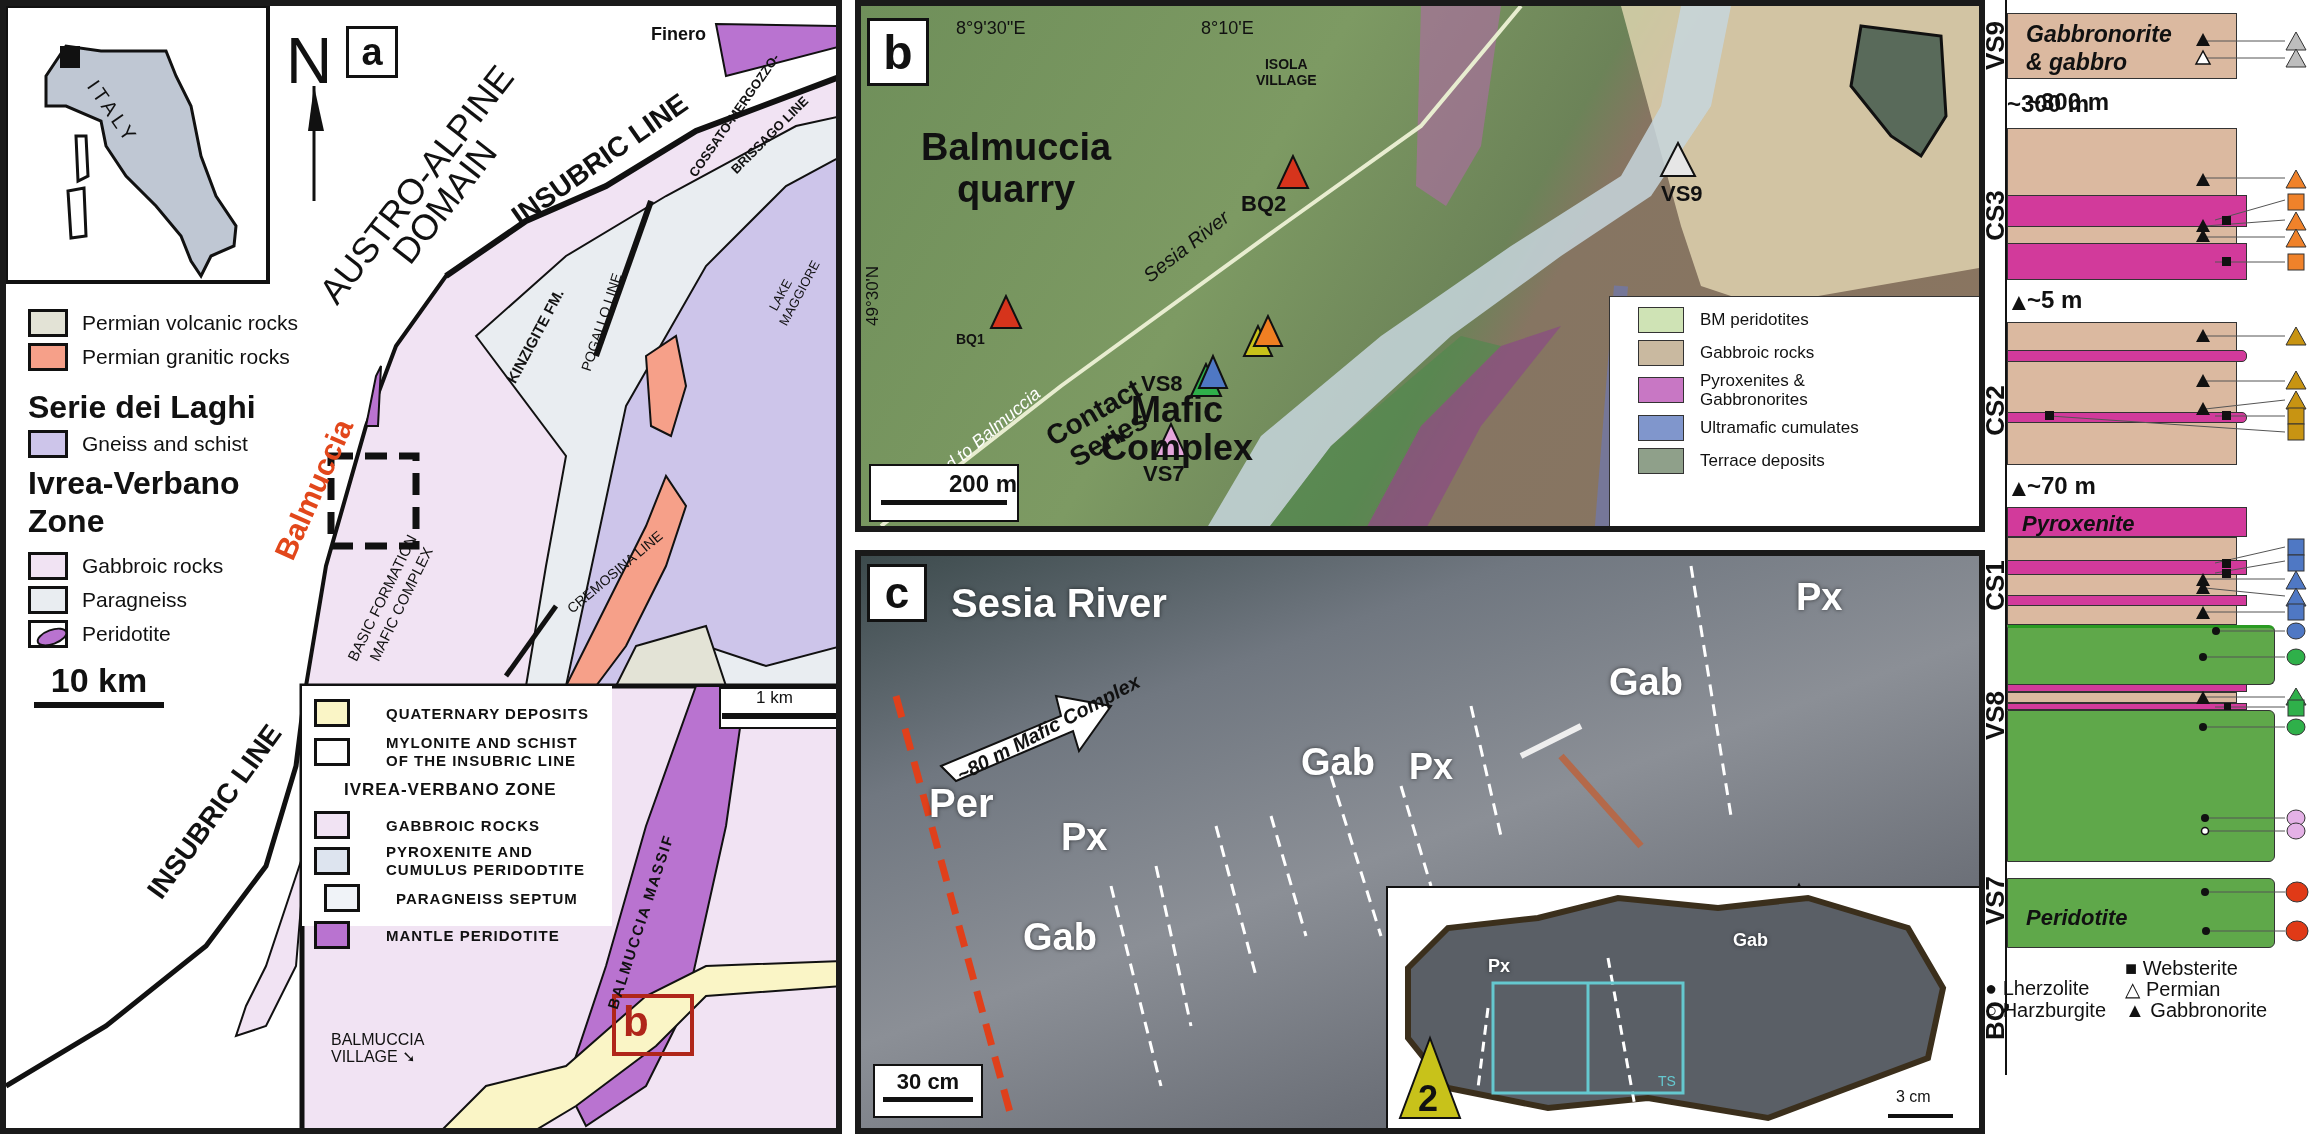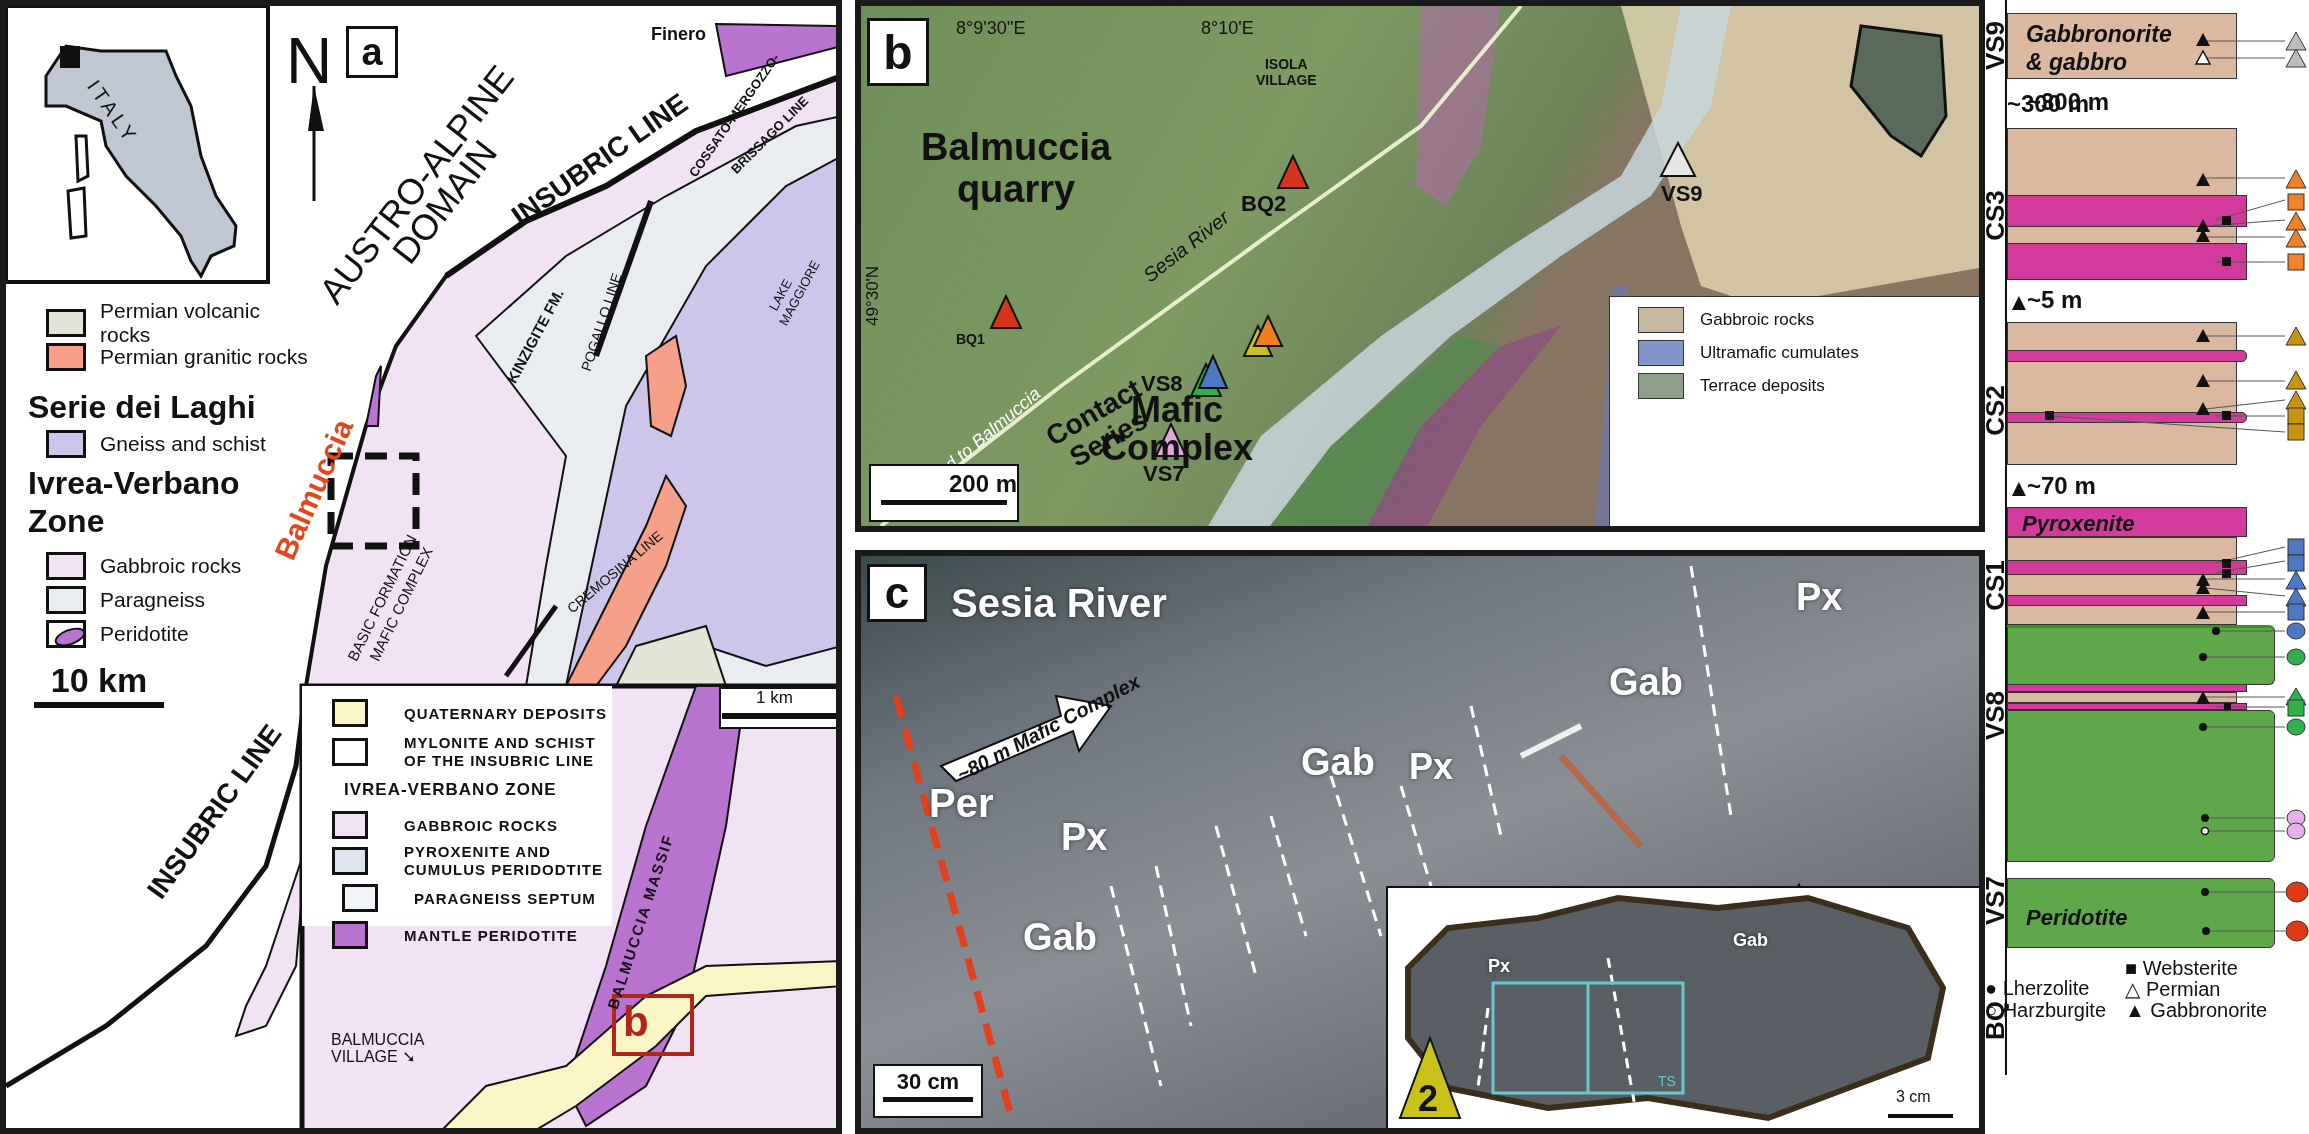--- a/index.html
+++ b/index.html
@@ -1,20 +1,20 @@
 <!DOCTYPE html>
 <html><head>
 <meta charset="utf-8">
 <style>
   html,body{margin:0;padding:0;background:#fff;}
   body{width:2309px;height:1134px;position:relative;overflow:hidden;font-family:"Liberation Sans",sans-serif;color:#111;}
   .abs{position:absolute;}
   .panel{position:absolute;border:6px solid #1a1a1a;box-sizing:border-box;overflow:hidden;}
   .plabel{position:absolute;background:#fff;border:3px solid #111;font-weight:bold;display:flex;align-items:center;justify-content:center;box-sizing:border-box;}
-  .legend-row{display:flex;align-items:center;gap:14px;height:34px;margin-left:18px;}
+  .legend-row{display:flex;align-items:center;gap:14px;height:34px;}
   .sw{width:40px;height:28px;border:3px solid #111;box-sizing:border-box;flex:none;}
   .leg-txt{font-size:21px;}
   .leg-head{font-size:32px;font-weight:bold;margin:15px 0 2px 0;line-height:36px;}
   .caps{font-size:15px;font-weight:bold;letter-spacing:1px;}
   .rot{position:absolute;white-space:nowrap;transform-origin:left top;font-weight:bold;}
   .photo-txt{position:absolute;color:#fff;font-weight:bold;text-shadow:0 0 4px rgba(0,0,0,.6);white-space:nowrap;}
   .blegend-row{display:flex;align-items:center;gap:16px;height:33px;font-size:17px;}
   .bsw{width:46px;height:26px;border:1.5px solid #333;box-sizing:border-box;flex:none;}
   .log-lbl{position:absolute;font-weight:bold;font-size:26px;transform:rotate(-90deg);transform-origin:center;white-space:nowrap;width:80px;text-align:center;}
   .thick{position:absolute;font-weight:bold;font-size:24px;white-space:nowrap;}
@@ -203,22 +203,30 @@
   <div class="abs" style="left:380px;top:185px;font-size:22px;font-weight:bold;">BQ2</div>
   <div class="abs" style="left:800px;top:175px;font-size:22px;font-weight:bold;">VS9</div>
   <div class="abs" style="left:280px;top:365px;font-size:22px;font-weight:bold;">VS8</div>
   <div class="abs" style="left:282px;top:455px;font-size:22px;font-weight:bold;">VS7</div>
   <div class="abs" style="left:8px;top:458px;width:150px;height:58px;background:#fff;border:2px solid #111;box-sizing:border-box;text-align:right;">
     <div style="font-size:24px;font-weight:bold;margin-top:4px;">200 m</div>
     <div style="height:5px;background:#111;margin:2px 10px 0 10px;"></div>
   </div>
   <div class="abs" style="left:748px;top:290px;width:376px;height:236px;background:#fff;border:1.5px solid #333;box-sizing:border-box;padding:6px 0 0 28px;">
     <div class="blegend-row">
+        <div class="bsw" style="background:#cfe3b5"></div>
+        <span>BM peridotites</span>
+      </div>
+    <div class="blegend-row">
         <div class="bsw" style="background:#c9b9a0"></div>
         <span>Gabbroic rocks</span>
+      </div>
+    <div class="blegend-row" style="height:42px;">
+        <div class="bsw" style="background:#c877c4"></div>
+        <span style="line-height:19px;"><span>Pyroxenites &amp;</span><br><span>Gabbronorites</span></span>
       </div>
     <div class="blegend-row">
         <div class="bsw" style="background:#8096cc"></div>
         <span>Ultramafic cumulates</span>
       </div>
     <div class="blegend-row">
         <div class="bsw" style="background:#8fa08a"></div>
         <span>Terrace deposits</span>
       </div>
   </div>

